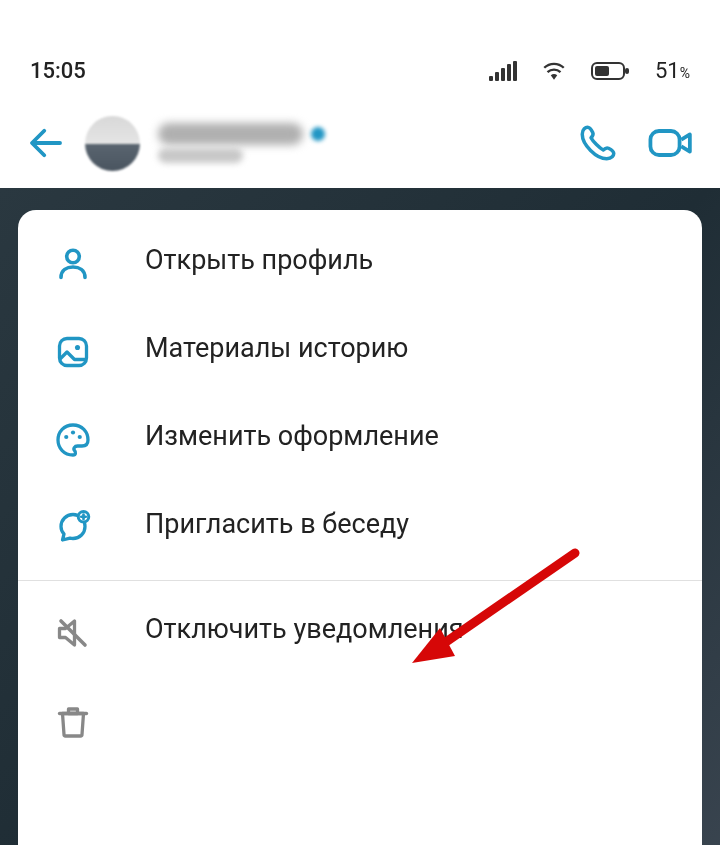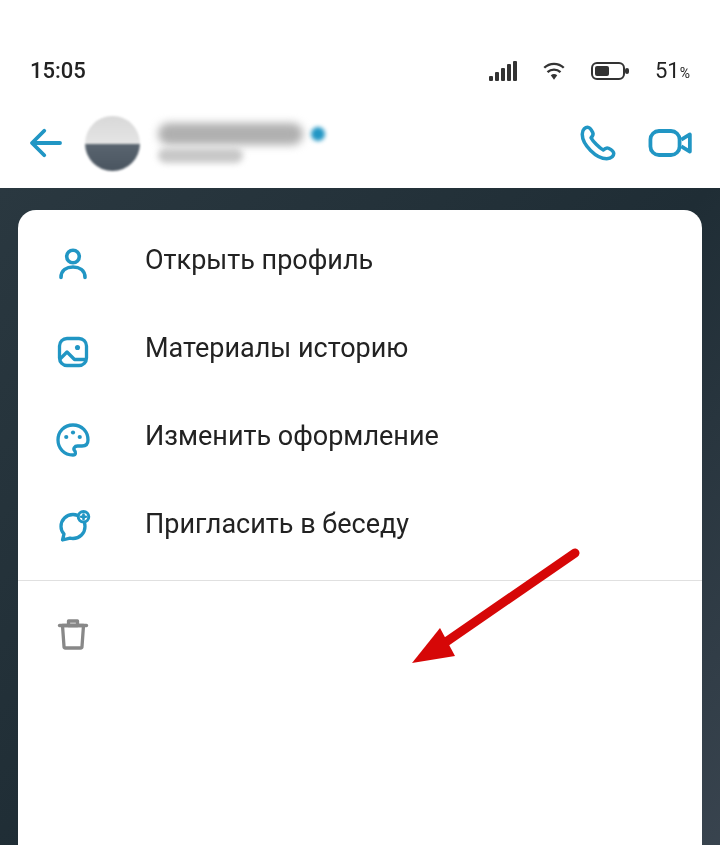--- a/index.html
+++ b/index.html
@@ -256,20 +256,29 @@
           <path d="M20 11 C20 6.5 16.5 3 12 3 C7.5 3 4 6.5 4 11 C4 13 4.8 14.8 6 16 L5 20 L10 18.7 C10.6 18.9 11.3 19 12 19 C16.5 19 20 15.5 20 11 Z" fill="none" stroke="currentColor" stroke-width="2.2" stroke-linejoin="round"></path>
           <circle cx="19" cy="4.5" r="3.5" fill="#fff" stroke="currentColor" stroke-width="2"></circle>
           <path d="M19 3 L19 6 M17.5 4.5 L20.5 4.5" stroke="currentColor" stroke-width="1.8" stroke-linecap="round"></path>
         </svg>
       </div>
       <span class="menu-label">Пригласить в беседу</span>
     </div>
 
     <div class="divider"></div>
 
+    <div class="menu-item">
+      <div class="menu-icon muted">
+        <svg width="36" height="36" viewBox="0 0 24 24">
+          <path d="M3 9 L7 9 L13 4 L13 20 L7 15 L3 15 Z" fill="none" stroke="currentColor" stroke-width="2.2" stroke-linejoin="round"></path>
+          <path d="M4 4 L20 20" stroke="currentColor" stroke-width="2.4" stroke-linecap="round"></path>
+        </svg>
+      </div>
+      <span class="menu-label">Отключить уведомления</span>
+    </div>
 
     <div class="menu-item">
       <div class="menu-icon muted">
         <svg width="36" height="36" viewBox="0 0 24 24">
           <path d="M5 7 L19 7 L18 21 A1 1 0 0 1 17 22 L7 22 A1 1 0 0 1 6 21 Z" fill="none" stroke="currentColor" stroke-width="2.2" stroke-linejoin="round"></path>
           <path d="M3 7 L21 7" stroke="currentColor" stroke-width="2.2" stroke-linecap="round"></path>
           <path d="M9 4 L15 4 L15 7 L9 7 Z" fill="none" stroke="currentColor" stroke-width="2.2" stroke-linejoin="round"></path>
         </svg>
       </div>
     </div>

